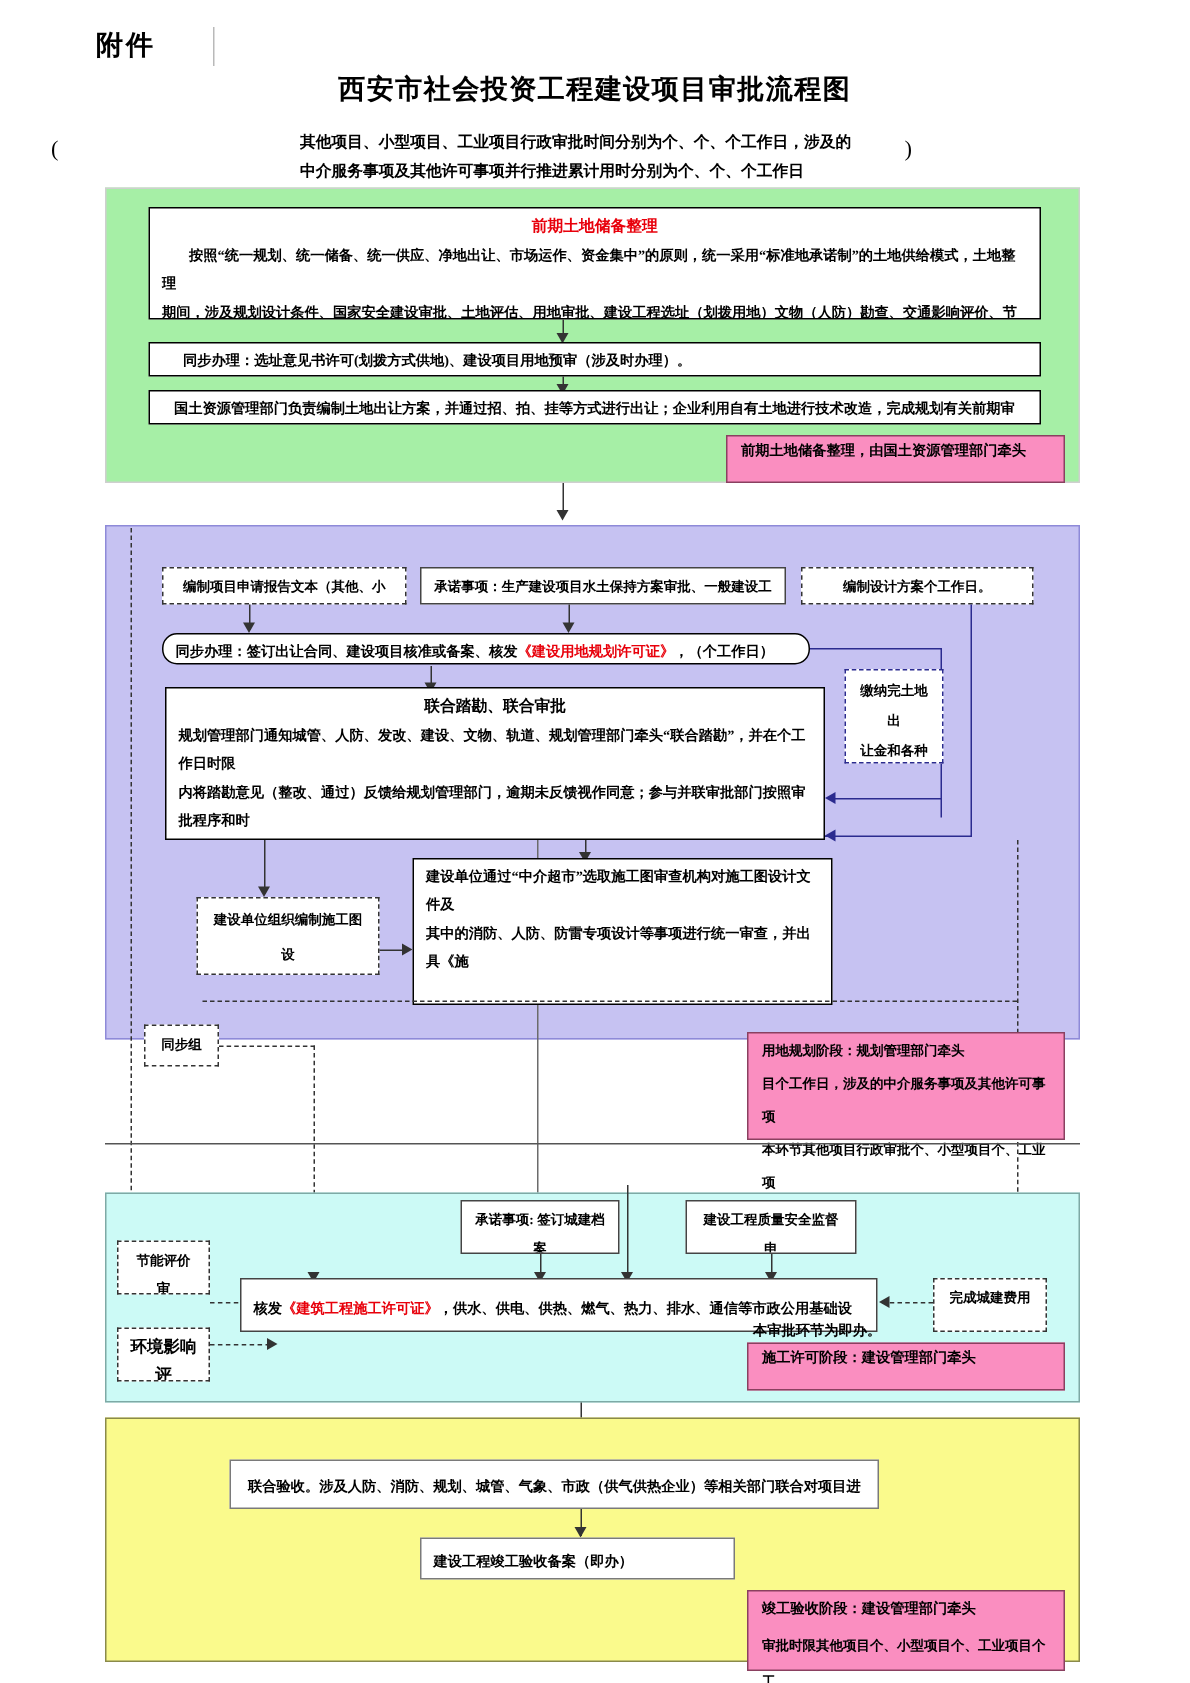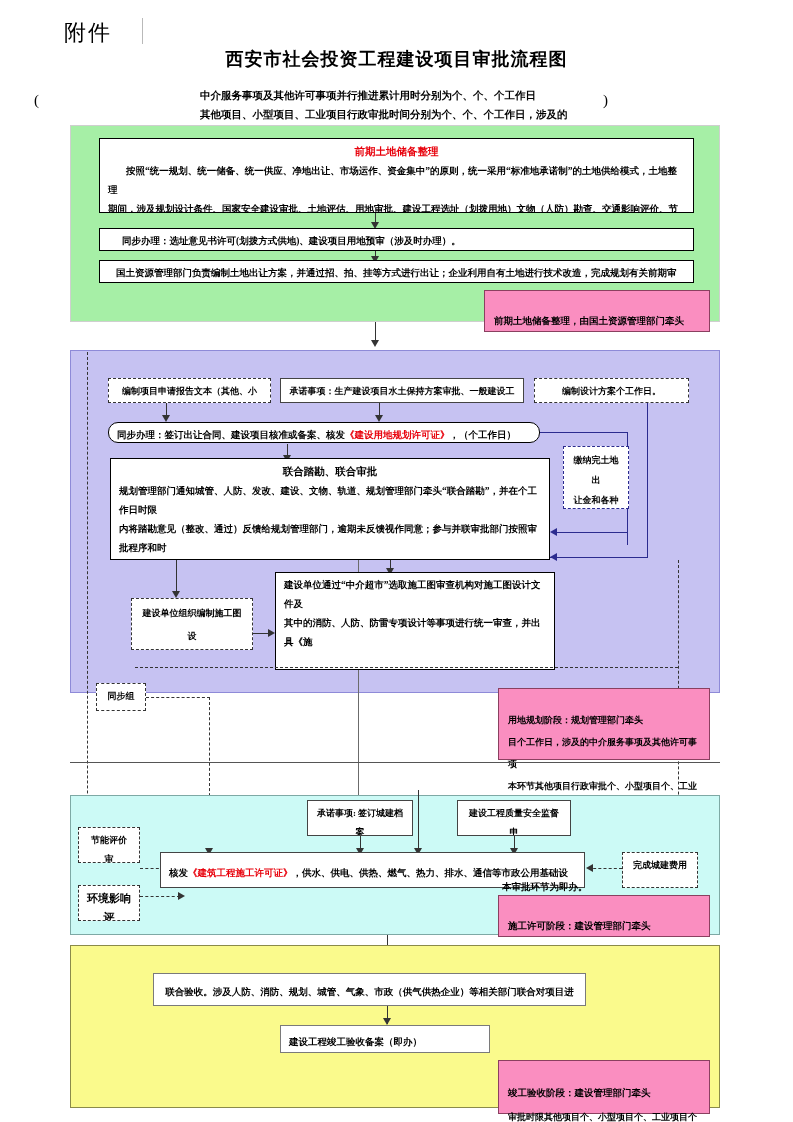--- a/index.html
+++ b/index.html
@@ -9,21 +9,21 @@
     font-family:"Liberation Serif","DejaVu Serif",serif;
     color:#000;
     position:relative;
     overflow:hidden;
   }
   .page{position:relative;width:793px;height:1122px;}
 
   
   .attach{
     position:absolute;left:64px;top:18px;
-    font-size:22px;letter-spacing:2px;font-weight:400;
+    font-size:18px;letter-spacing:2px;font-weight:700;
   }
   .attach-rule{
     position:absolute;left:142px;top:18px;width:1px;height:26px;background:#b9b9b9;
   }
   .doc-title{
     position:absolute;left:0;top:47px;width:793px;text-align:center;
     font-size:18px;font-weight:bold;letter-spacing:1px;
     font-family:"Liberation Sans","DejaVu Sans",sans-serif;
   }
   .subtitle-wrap{
@@ -64,21 +64,21 @@
     line-height:20px;
   }
   .box .ttl.red{color:#e8000b;}
   .red{color:#e8000b;font-weight:bold;}
   .ctr{text-align:center;}
 
   .callout{
     position:absolute;box-sizing:border-box;
     background:#fa8ec0;border:1px solid #8a4060;
     font-size:9.5px;font-weight:bold;line-height:20px;
-    padding:20px 9px;
+    padding:0 9px;
   }
 
   
   .vline{position:absolute;background:#333;width:1px;}
   .vline.blue{background:#2b2b8f;}
   .vline.dash{
     background:none;border-left:1px dashed #333;width:0;
   }
   .hline{position:absolute;background:#333;height:1px;}
   .hline.blue{background:#2b2b8f;}
@@ -106,22 +106,22 @@
 
 <div class="page">
 
   <div class="attach">附件</div>
   <div class="attach-rule"></div>
   <div class="doc-title">西安市社会投资工程建设项目审批流程图</div>
 
   <div class="paren l">(</div>
   <div class="paren r">)</div>
   <div class="subtitle-wrap">
+    <div class="sub-line">其他项目、小型项目、工业项目行政审批时间分别为个、个、个工作日，涉及的</div>
     <div class="sub-line">中介服务事项及其他许可事项并行推进累计用时分别为个、个、个工作日</div>
-    <div class="sub-line">其他项目、小型项目、工业项目行政审批时间分别为个、个、个工作日，涉及的</div>
   </div>
 
   <div class="band band-green"></div>
 
   <div class="box pad" style="left:99px;top:138px;width:595px;height:75px;">
     <span class="ttl red">前期土地储备整理</span>
     <span style="display:block;text-indent:18px;">按照“统一规划、统一储备、统一供应、净地出让、市场运作、资金集中”的原则，统一采用“标准地承诺制”的土地供给模式，土地整理</span>
     <span style="display:block;">期间，涉及规划设计条件、国家安全建设审批、土地评估、用地审批、建设工程选址（划拨用地）文物（人防）勘查、交通影响评价、节能评价、</span>
   </div>
 

